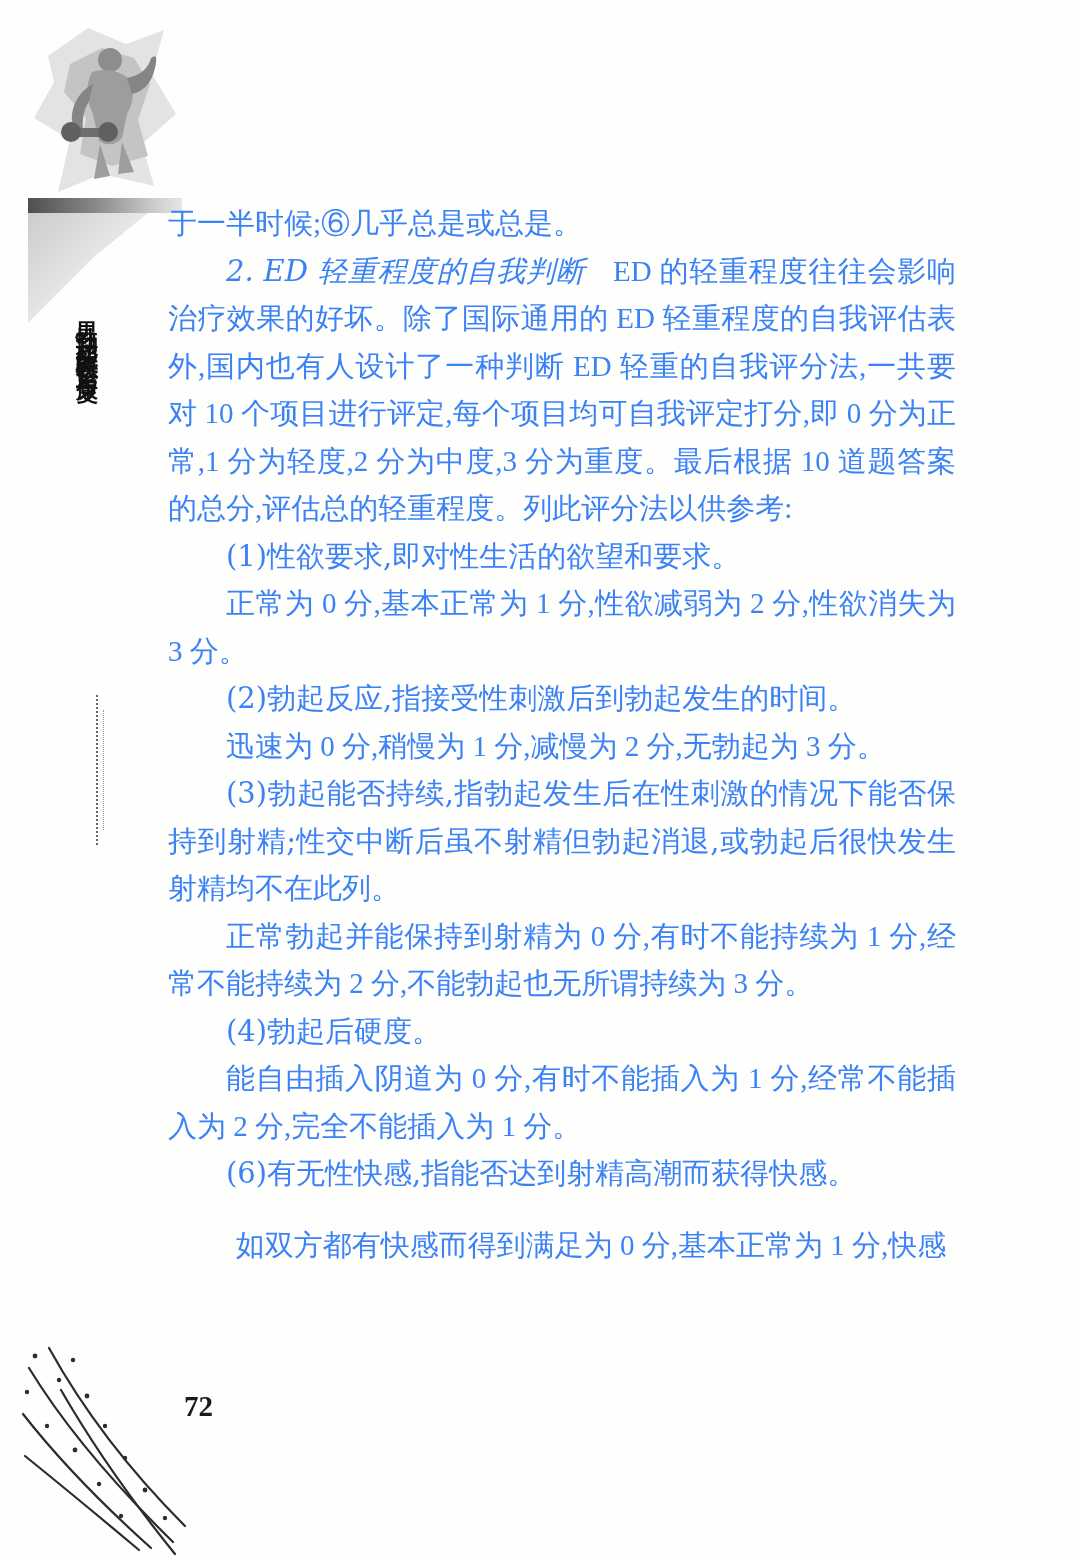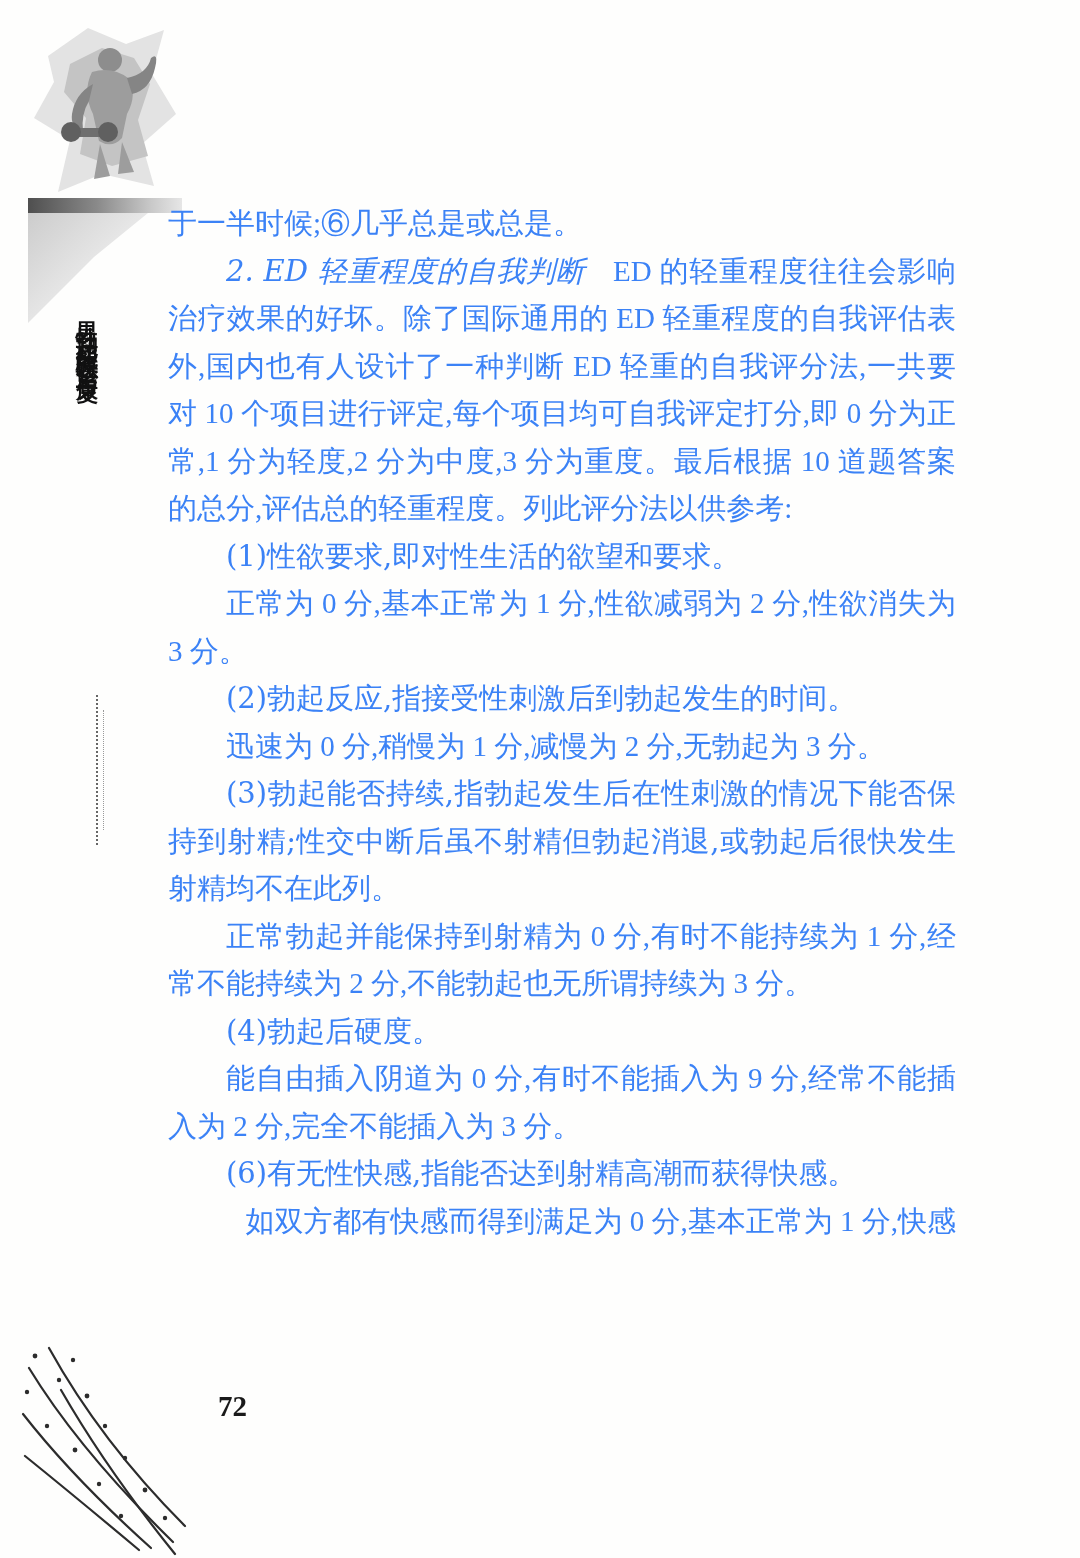--- a/index.html
+++ b/index.html
@@ -63,35 +63,34 @@
     left: 15px; top: 1330px;
     width: 190px; height: 228px;
   }
   .page-number {
     position: absolute;
     left: 184px; top: 1390px;
     font-size: 29px;
     font-weight: 700;
     color: #1a1a1a;
     font-family: "Liberation Serif", serif;
-    margin-left: 34px;
   }
 
   
   .text-block {
     position: absolute;
     left: 168px; top: 200px;
     width: 788px;
     font-size: 29px;
     line-height: 47.5px;
     text-align: justify;
     color: #3b82f6;
   }
   .para { text-align: justify; }
-  .para:last-child { text-align: right; }
+  .para:last-child { text-align: center; margin-top: 24px; }
   .indent { text-indent: 2em; }
   .lead { margin-right: 0.95em; font-style: italic; }
   
   .kai { font-family: "DejaVu Serif", serif; }
 </style>
 </head>
 <body>
 
 <div class="page">
 
@@ -151,18 +150,18 @@
   <div class="text-block">
     <p class="para">于一半时候;⑥几乎总是或总是。</p>
     <p class="para indent"><span class="lead kai">2. ED 轻重程度的自我判断</span><span>ED 的轻重程度往往会影响治疗效果的好坏。除了国际通用的 ED 轻重程度的自我评估表外,国内也有人设计了一种判断 ED 轻重的自我评分法,一共要对 10 个项目进行评定,每个项目均可自我评定打分,即 0 分为正常,1 分为轻度,2 分为中度,3 分为重度。最后根据 10 道题答案的总分,评估总的轻重程度。列此评分法以供参考:</span></p>
     <p class="para indent kai">(1)性欲要求,即对性生活的欲望和要求。</p>
     <p class="para indent">正常为 0 分,基本正常为 1 分,性欲减弱为 2 分,性欲消失为 3 分。</p>
     <p class="para indent kai">(2)勃起反应,指接受性刺激后到勃起发生的时间。</p>
     <p class="para indent">迅速为 0 分,稍慢为 1 分,减慢为 2 分,无勃起为 3 分。</p>
     <p class="para indent kai">(3)勃起能否持续,指勃起发生后在性刺激的情况下能否保持到射精;性交中断后虽不射精但勃起消退,或勃起后很快发生射精均不在此列。</p>
     <p class="para indent">正常勃起并能保持到射精为 0 分,有时不能持续为 1 分,经常不能持续为 2 分,不能勃起也无所谓持续为 3 分。</p>
     <p class="para indent kai">(4)勃起后硬度。</p>
-    <p class="para indent">能自由插入阴道为 0 分,有时不能插入为 9 分,经常不能插入为 2 分,完全不能插入为 3 分。</p>
+    <p class="para indent">能自由插入阴道为 0 分,有时不能插入为 1 分,经常不能插入为 2 分,完全不能插入为 1 分。</p>
     <p class="para indent kai">(6)有无性快感,指能否达到射精高潮而获得快感。</p>
     <p class="para indent">如双方都有快感而得到满足为 0 分,基本正常为 1 分,快感</p>
   </div>
 
 </div>
 
 </body></html>

